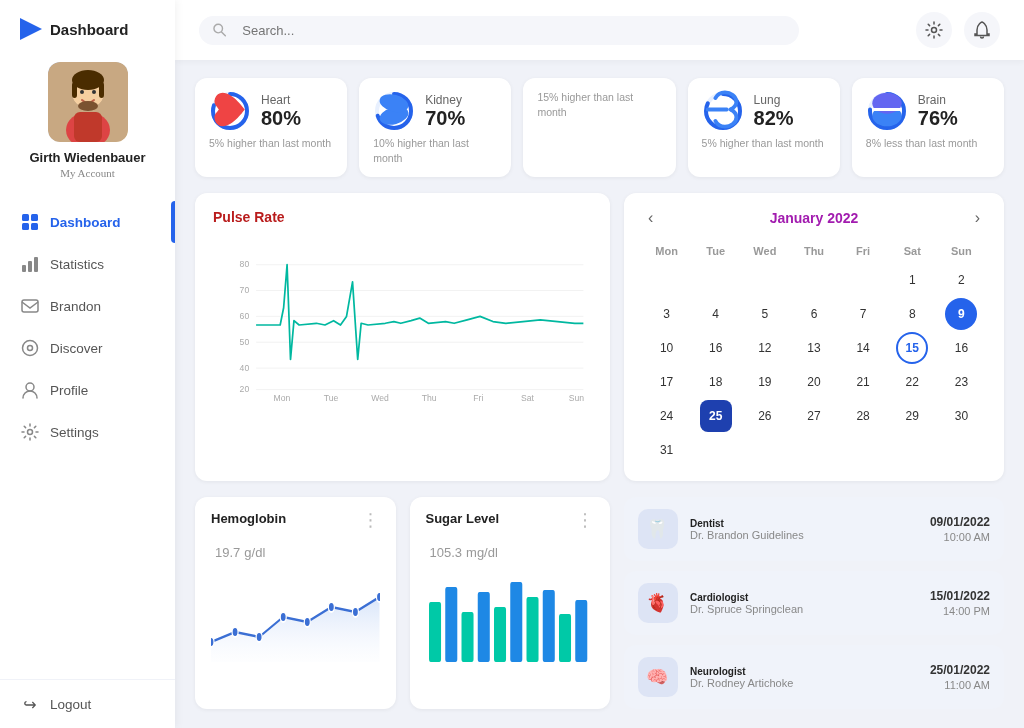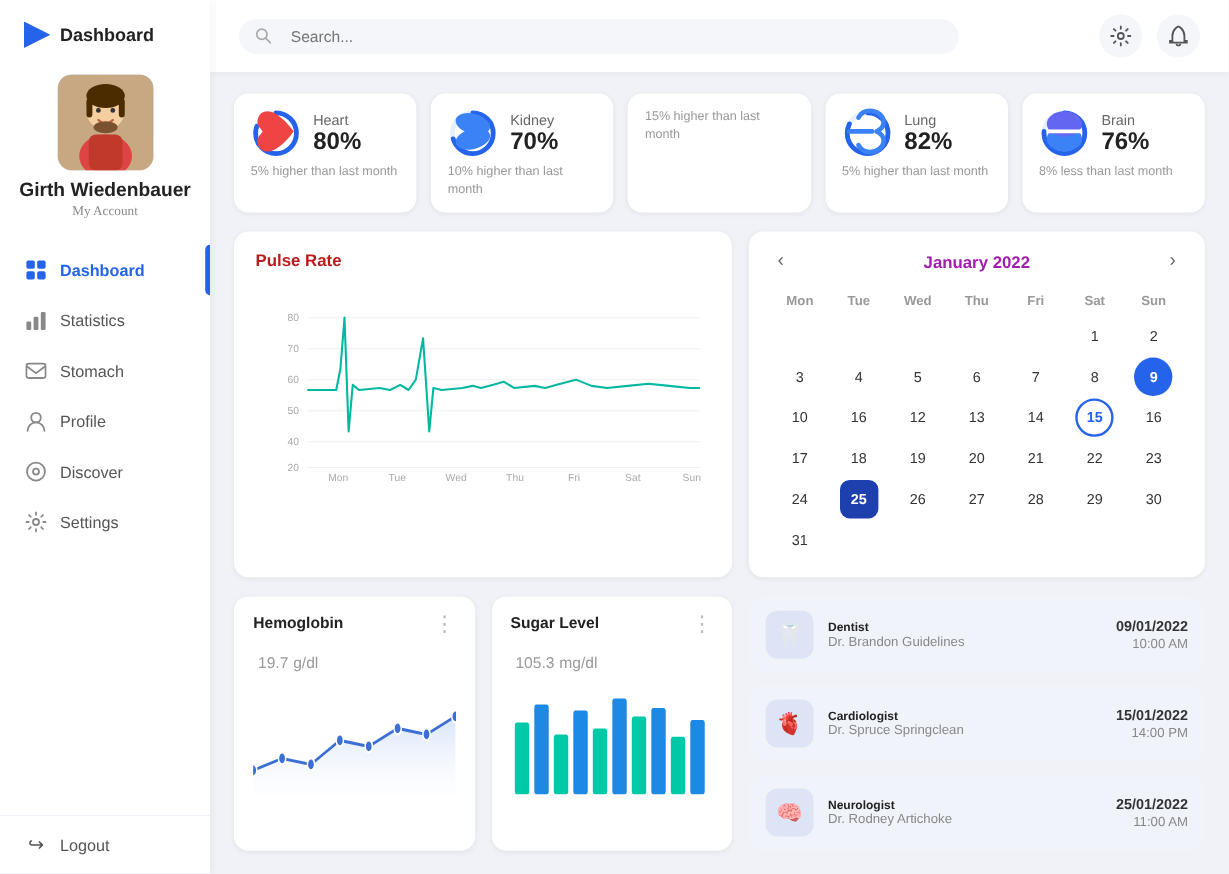--- a/index.html
+++ b/index.html
@@ -17,21 +17,21 @@
     .logo-icon {
       width: 22px; height: 22px; background: #2563eb; clip-path: polygon(0 0, 100% 50%, 0 100%);
     }
     .sidebar-avatar {
       display: flex; flex-direction: column; align-items: center; padding: 10px 0 14px;
     }
     .avatar-img {
       width: 80px; height: 80px; border-radius: 12px; background: linear-gradient(135deg, #b5c8e8 0%, #e8d5b0 100%);
       overflow: hidden; display: flex; align-items: center; justify-content: center; font-size: 36px;
     }
-    .avatar-name { font-weight: 600; font-size: 16px; color: #222; margin-top: 8px; text-align: center; }
+    .avatar-name { font-weight: 600; font-size: 13px; color: #222; margin-top: 8px; text-align: center; }
     .avatar-sub { font-size: 11px; color: #888; margin-top: 2px; font-family: Liberation Serif, serif; }
     .sidebar-nav { display: flex; flex-direction: column; flex: 1; padding: 8px 0; }
     .nav-item {
       display: flex; align-items: center; gap: 10px; padding: 11px 20px;
       font-size: 13.5px; color: #555; cursor: pointer; border-radius: 0; position: relative;
     }
     .nav-item.active { color: #2563eb; font-weight: 600; }
     .nav-item.active::after {
       content: ''; position: absolute; right: 0; top: 0; bottom: 0; width: 4px;
       background: #2563eb; border-radius: 4px 0 0 4px;
@@ -210,39 +210,39 @@
         </div>
         <span style="color:#555">Statistics</span>
       </div>
       <div class="nav-item">
         <div class="nav-icon">
           <svg width="18" height="18" viewBox="0 0 18 18" fill="none">
             <rect x="1" y="3" width="16" height="12" rx="2" stroke="#888" stroke-width="1.5"></rect>
             <path d="M1 5l8 6 8-6" stroke="#888" stroke-width="1.5"></path>
           </svg>
         </div>
-        <span style="color:#555">Stomach</span>
+        <span style="color:#555">Brandon</span>
+      </div>
+      <div class="nav-item">
+        <div class="nav-icon">
+          <svg width="18" height="18" viewBox="0 0 18 18" fill="none">
+            <circle cx="9" cy="9" r="7.5" stroke="#888" stroke-width="1.5"></circle>
+            <circle cx="9" cy="9" r="2.5" stroke="#888" stroke-width="1.5"></circle>
+          </svg>
+        </div>
+        <span style="color:#555">Discover</span>
       </div>
       <div class="nav-item">
         <div class="nav-icon">
           <svg width="18" height="18" viewBox="0 0 18 18" fill="none">
             <circle cx="9" cy="6" r="4" stroke="#888" stroke-width="1.5"></circle>
             <path d="M2 17c0-3.866 3.134-7 7-7s7 3.134 7 7" stroke="#888" stroke-width="1.5" stroke-linecap="round"></path>
           </svg>
         </div>
         <span style="color:#555">Profile</span>
-      </div>
-      <div class="nav-item">
-        <div class="nav-icon">
-          <svg width="18" height="18" viewBox="0 0 18 18" fill="none">
-            <circle cx="9" cy="9" r="7.5" stroke="#888" stroke-width="1.5"></circle>
-            <circle cx="9" cy="9" r="2.5" stroke="#888" stroke-width="1.5"></circle>
-          </svg>
-        </div>
-        <span style="color:#555">Discover</span>
       </div>
       <div class="nav-item">
         <div class="nav-icon">
           <svg width="18" height="18" viewBox="0 0 18 18" fill="none">
             <circle cx="9" cy="9" r="2.5" stroke="#888" stroke-width="1.5"></circle>
             <path d="M9 1v2M9 15v2M1 9h2M15 9h2M3.2 3.2l1.4 1.4M13.4 13.4l1.4 1.4M3.2 14.8l1.4-1.4M13.4 4.6l1.4-1.4" stroke="#888" stroke-width="1.5" stroke-linecap="round"></path>
           </svg>
         </div>
         <span style="color:#555">Settings</span>
       </div>

